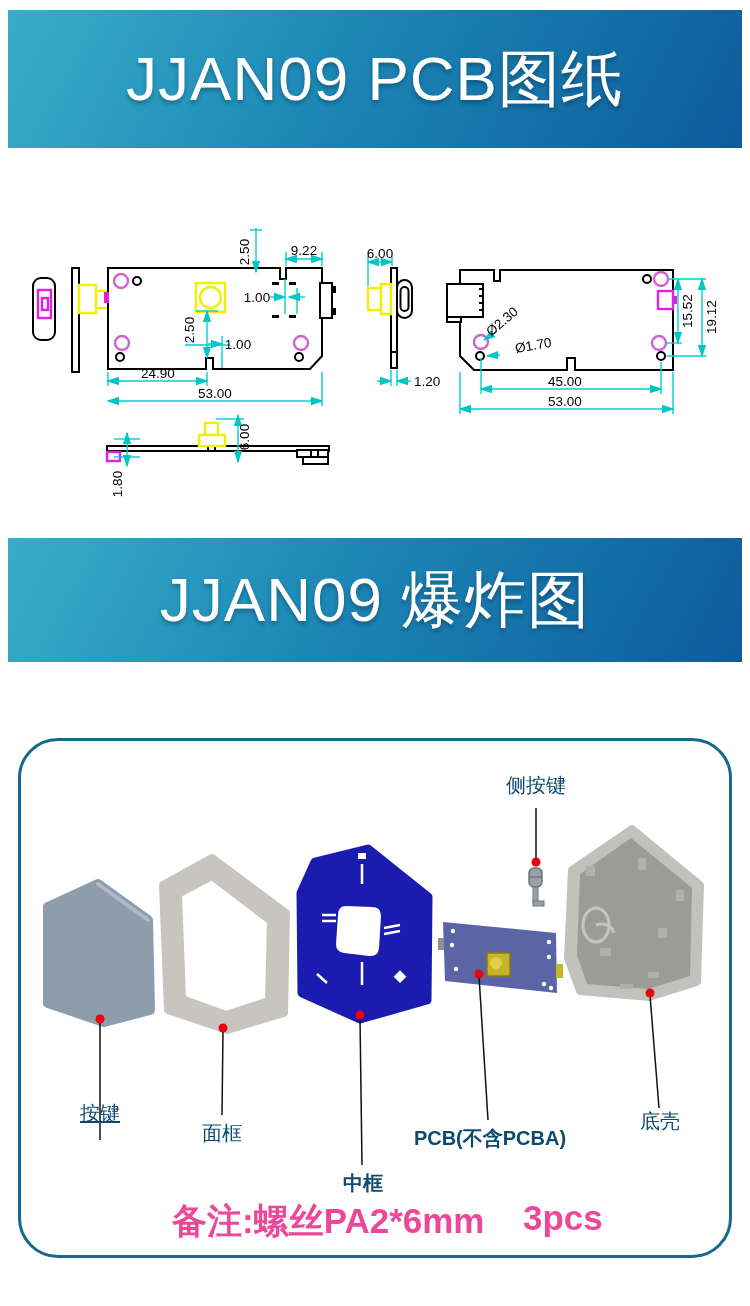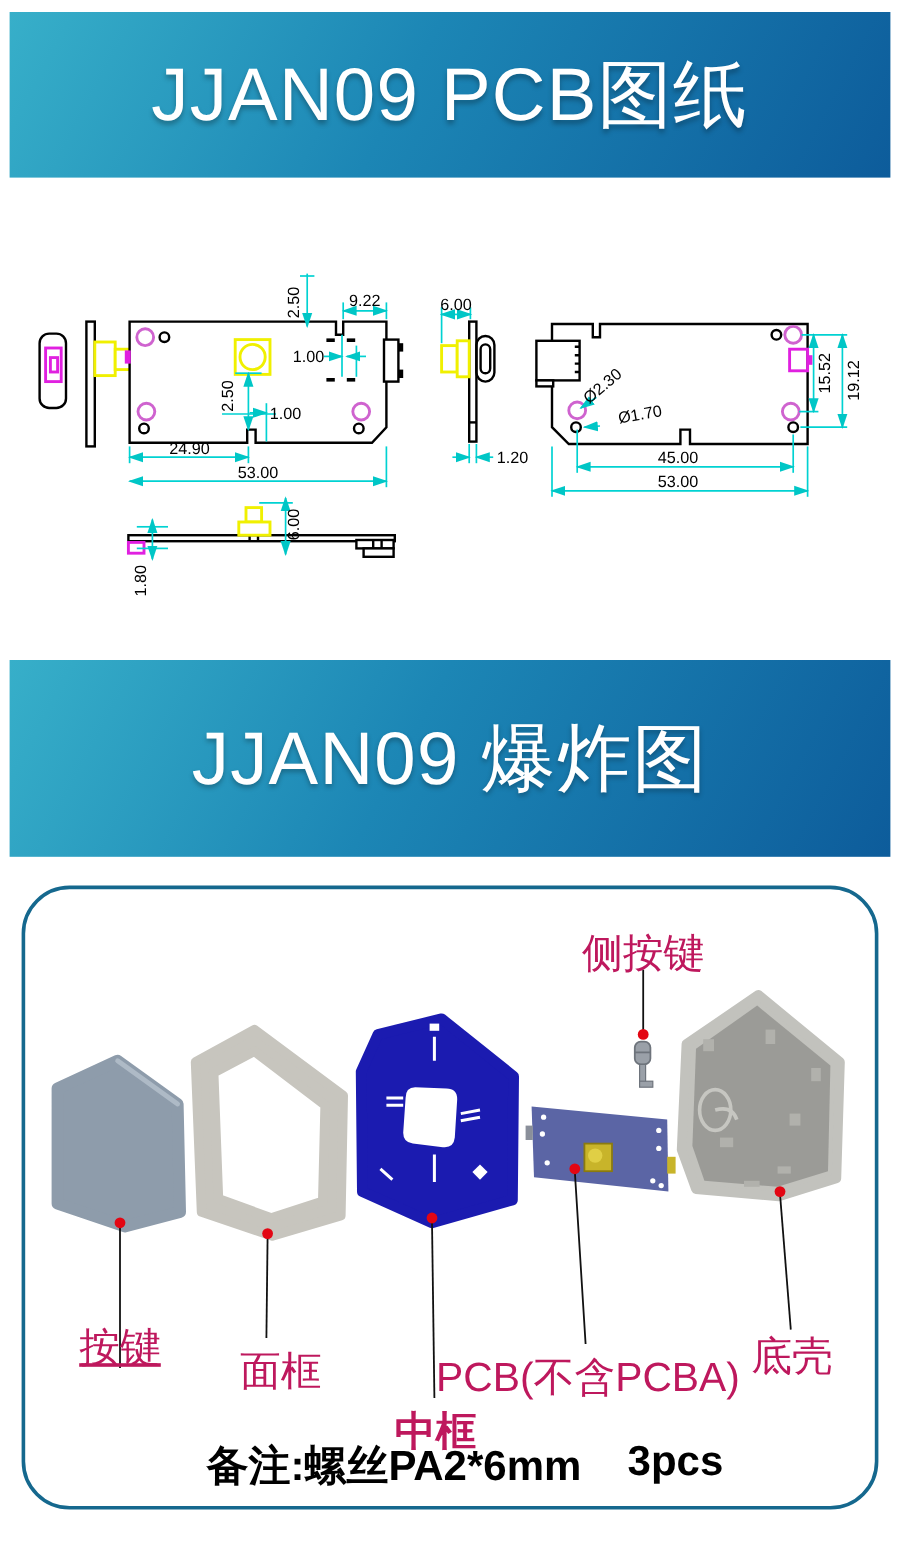--- a/index.html
+++ b/index.html
@@ -1,28 +1,28 @@
 <!DOCTYPE html>
 <html><head>
 <meta charset="utf-8">
 <style>
   html,body{margin:0;padding:0;background:#ffffff;}
   body{width:750px;height:1306px;position:relative;font-family:"Liberation Sans",sans-serif;overflow:hidden;}
   .banner{position:absolute;left:8px;width:734px;display:flex;align-items:center;justify-content:center;
           background:linear-gradient(118deg,#37afc9 0%,#1c86b5 45%,#0d5c9b 100%);}
   .banner .banner-text{color:#ffffff;font-size:62px;letter-spacing:1px;text-shadow:0 3px 4px rgba(0,0,0,0.28);}
   #banner-pcb{top:10px;height:138px;}
-  #banner-exploded{top:550px;height:164px;}
+  #banner-exploded{top:538px;height:124px;}
   svg{position:absolute;left:0;}
   #drawing-svg{top:0;}
   #exploded-svg{top:0;}
   .exploded-box{position:absolute;left:18px;top:738px;width:708px;height:514px;border:3px solid #15688e;border-radius:40px;background:transparent;}
-  .part-label{position:absolute;transform:translateX(-50%);font-size:34px;color:#be185d;white-space:nowrap;}
+  .part-label{position:absolute;transform:translateX(-50%);font-size:20px;color:#0c4a6e;white-space:nowrap;}
   .note-row{position:absolute;top:1198px;left:0;width:750px;height:48px;}
-  .note-text{position:absolute;font-size:35px;font-weight:bold;color:#000000;white-space:nowrap;}
+  .note-text{position:absolute;font-size:35px;font-weight:bold;color:#ec4899;white-space:nowrap;}
   #note-main{left:172px;}
   #note-qty{left:523px;text-align:center;}
   .dim{font-size:13.5px;fill:#000;}
   .dimc{stroke:#00d2d2;stroke-width:1.4;fill:none;}
   .out{stroke:#000;stroke-width:2;fill:#fff;}
   .outn{stroke:#000;stroke-width:2;fill:none;}
   .mag{stroke:#e020e0;stroke-width:2.4;fill:none;}
   .mcirc{stroke:#cf63cf;stroke-width:2.4;fill:none;}
   .bcirc{stroke:#000;stroke-width:2;fill:none;}
   .yel{stroke:#f0f000;stroke-width:2.4;fill:#fff;}
@@ -264,21 +264,21 @@
     <circle cx="100" cy="1019" r="4.5" fill="#e30613"></circle>
     <circle cx="223" cy="1028" r="4.5" fill="#e30613"></circle>
     <circle cx="360" cy="1015" r="4.5" fill="#e30613"></circle>
     <circle cx="479" cy="974" r="4.5" fill="#e30613"></circle>
     <circle cx="650" cy="993" r="4.5" fill="#e30613"></circle>
   </g>
 </svg>
 
 <div class="part-label" style="left:536px;top:772px;">侧按键</div>
 <div class="part-label" style="left:100px;top:1100px;text-decoration:underline;">按键</div>
-<div class="part-label" style="left:234px;top:1120px;">面框</div>
+<div class="part-label" style="left:222px;top:1120px;">面框</div>
 <div class="part-label" style="left:363px;top:1170px;font-weight:bold;">中框</div>
-<div class="part-label" style="left:490px;top:1125px;">PCB(不含PCBA)</div>
+<div class="part-label" style="left:490px;top:1125px;font-weight:bold;">PCB(不含PCBA)</div>
 <div class="part-label" style="left:660px;top:1108px;">底壳</div>
 
 <div class="note-row">
   <span class="note-text" id="note-main">备注:螺丝PA2*6mm</span>
   <span class="note-text" id="note-qty">3pcs</span>
 </div>
 
 </body></html>

